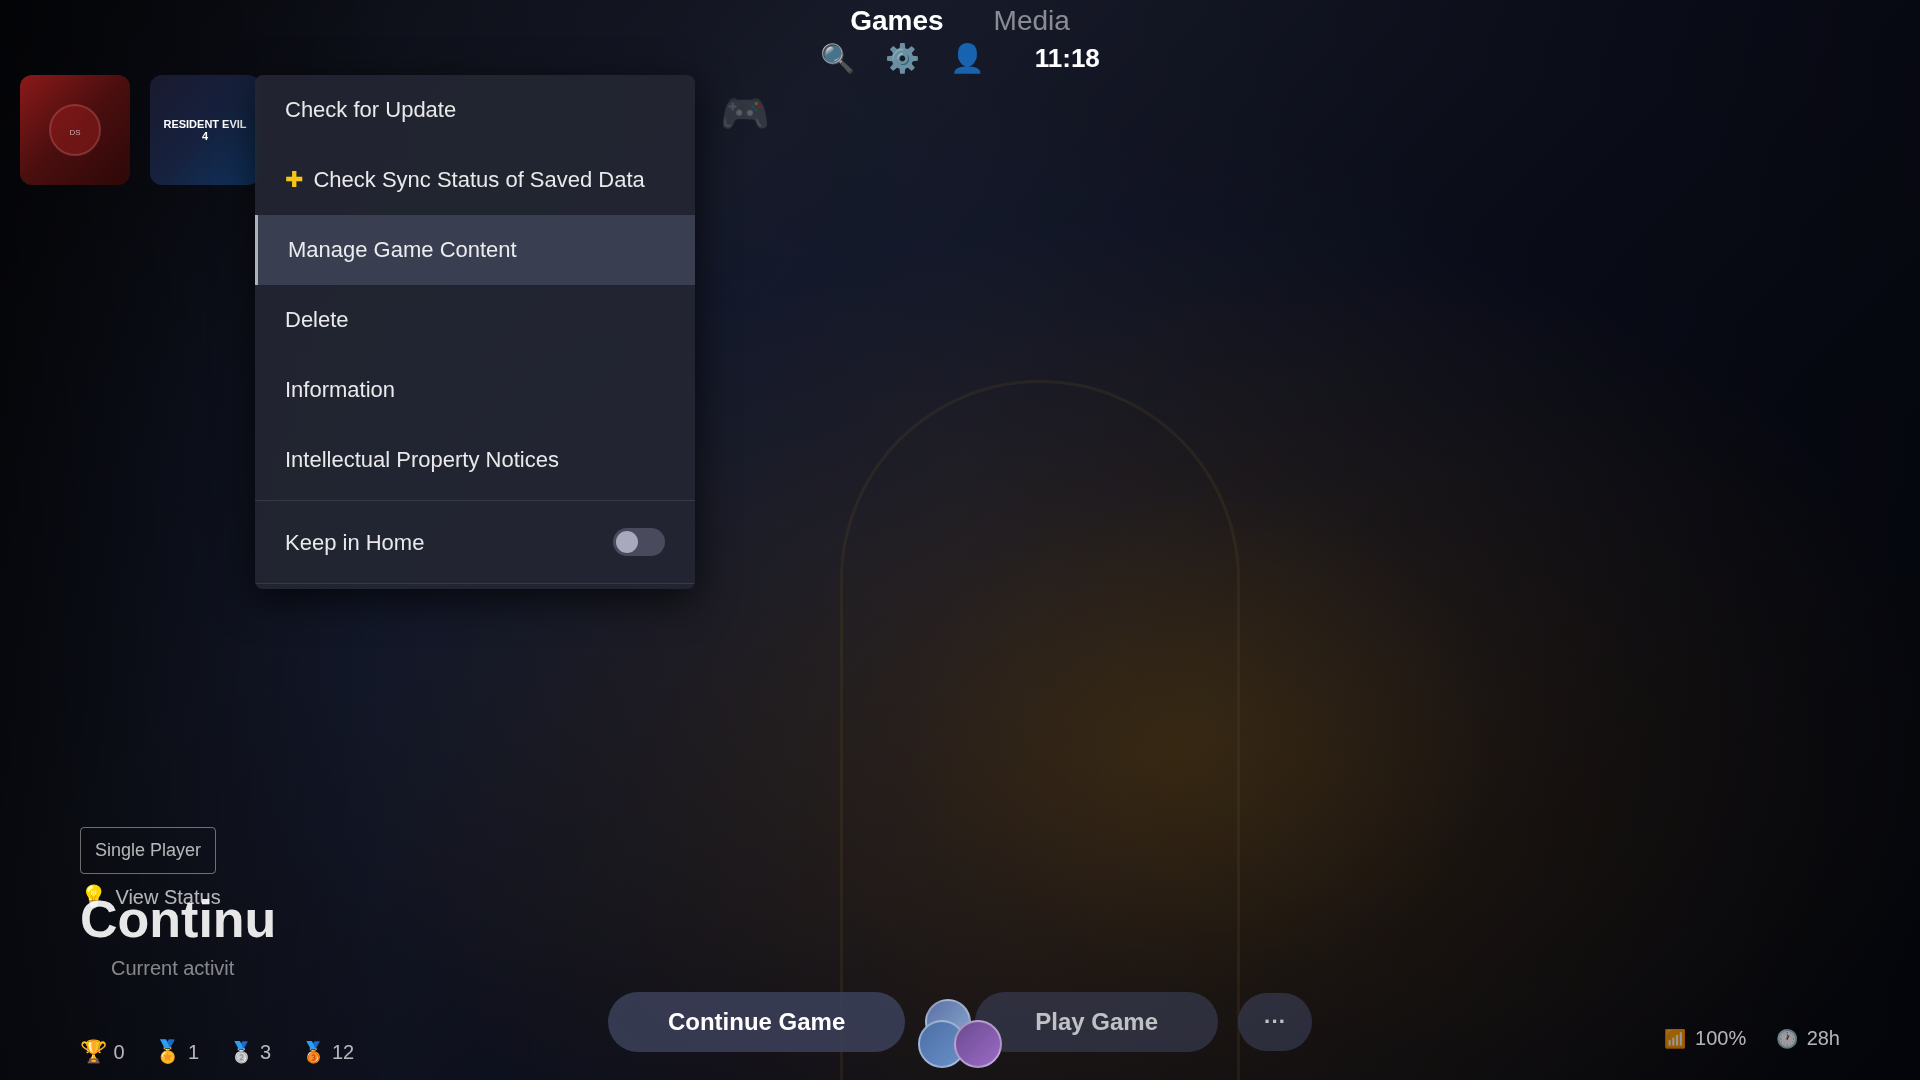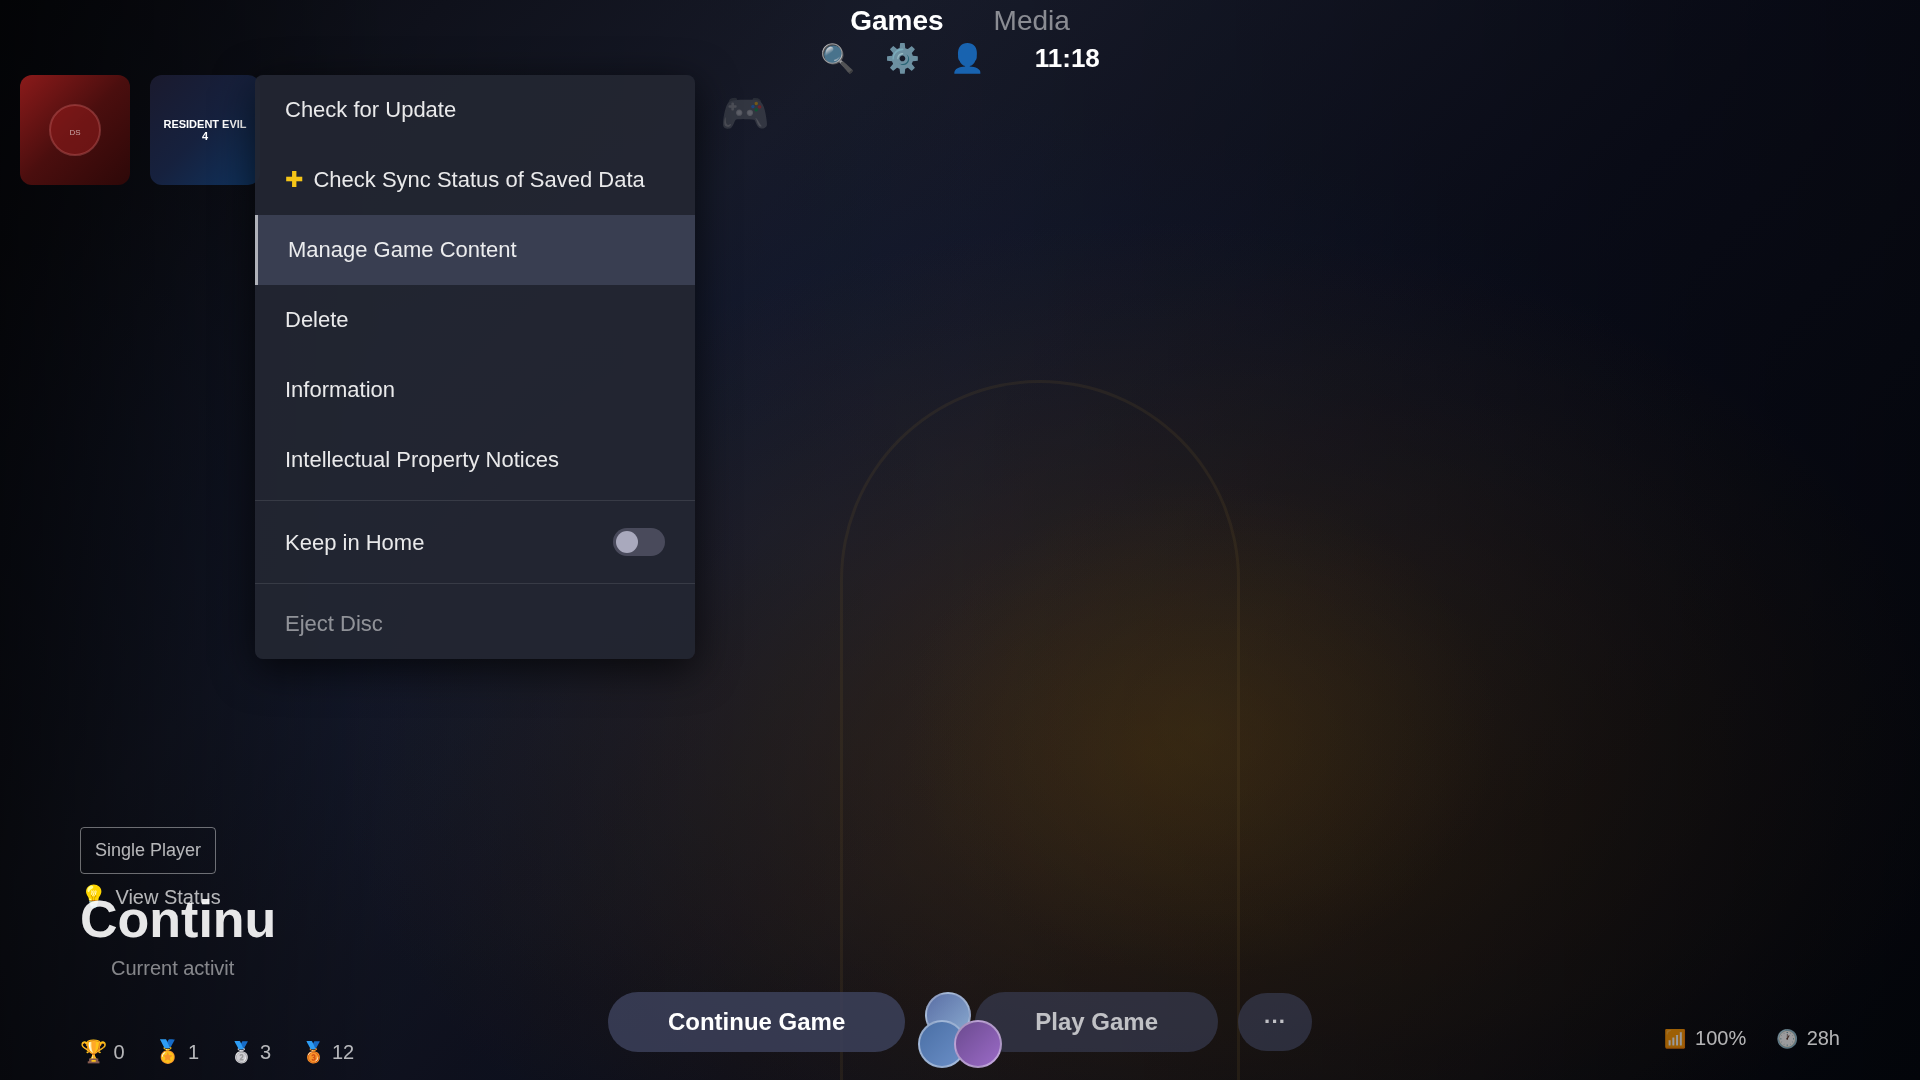--- a/index.html
+++ b/index.html
@@ -464,40 +464,37 @@
 
   <div class="menu-item">
     <span>Keep in Home</span>
     <div class="toggle-switch">
       <div class="toggle-knob"></div>
     </div>
   </div>
 
   <div class="menu-separator"></div>
 
-  <div class="menu-item dimmed">
-    <span>Eject Disc</span>
-  </div>
 </div>
 
 <div class="view-hints">
   <span class="hints-icon">💡</span>
   <span class="hints-text">View Status</span>
 </div>
 
 <div class="bottom-area">
   <div class="single-player-badge">Single Player</div>
   <div class="game-title-large">Continu</div>
   <div class="game-subtitle">Current activit</div>
 </div>
 
 <div class="action-buttons">
   <button class="action-btn continue">Continue Game</button>
 
-  <div style="display:flex;align-items:flex-start;gap:4px;">
+  <div style="display:flex;align-items:center;gap:4px;">
     <div style="width:46px;height:46px;border-radius:50%;overflow:hidden;background:linear-gradient(135deg,#5a6fa5,#8aaad0);border:2px solid rgba(255,255,255,0.3);"></div>
     <button class="action-btn play">Play Game</button>
   </div>
 
   <button class="action-btn more">···</button>
 </div>
 
 <div class="trophy-area">
   <div class="trophy-item">
     <span class="trophy-platinum">🏆</span>

